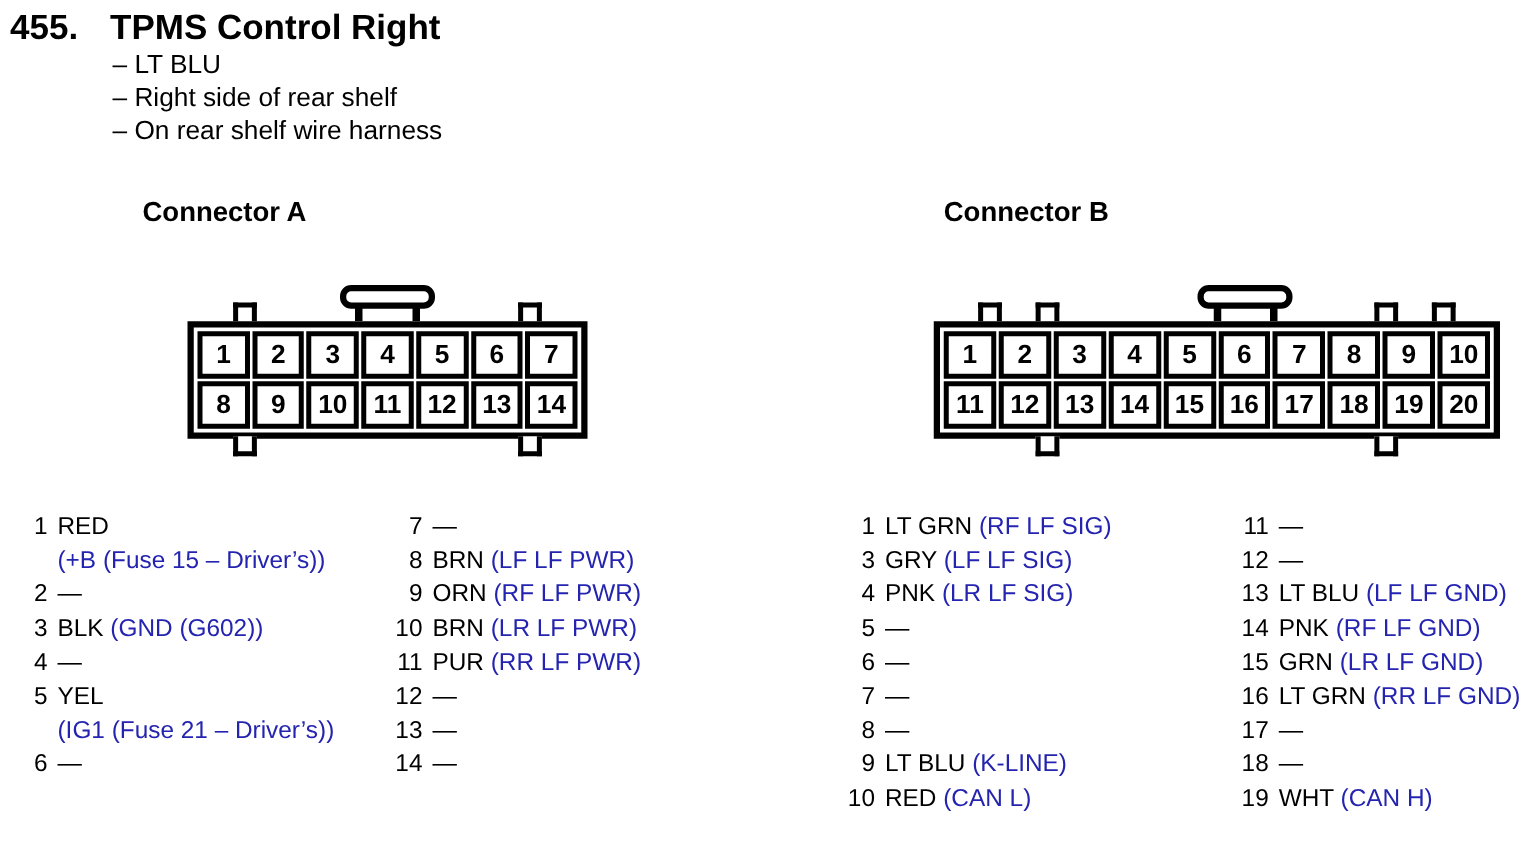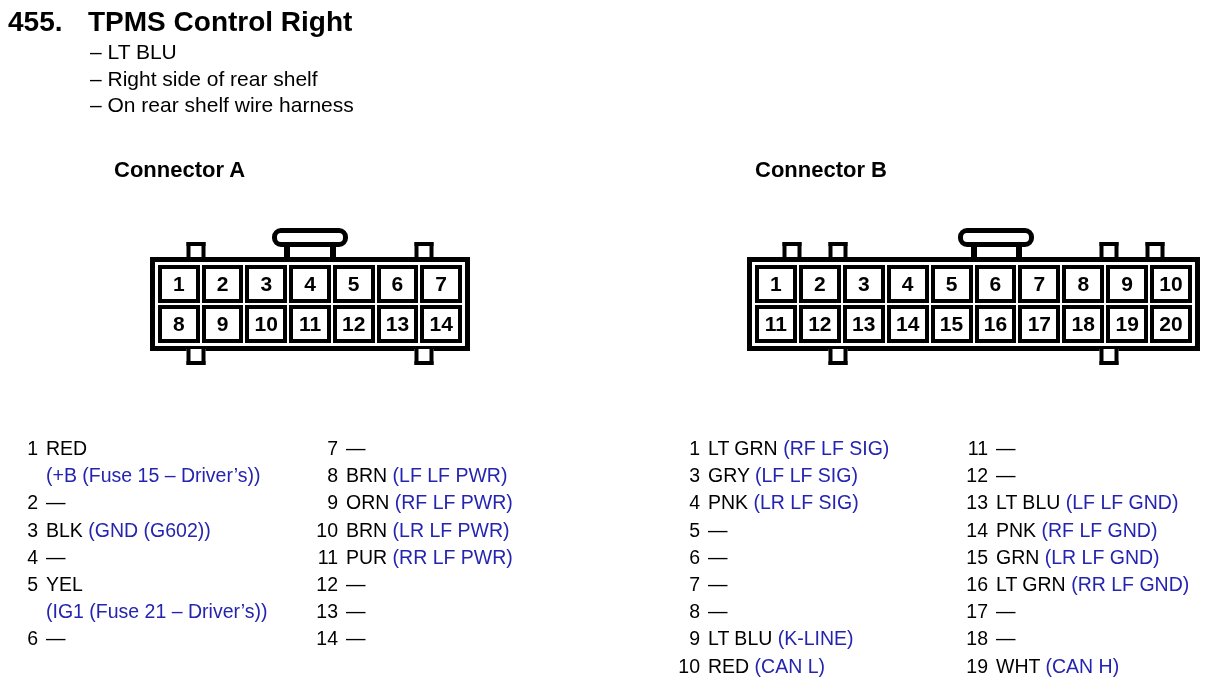--- a/index.html
+++ b/index.html
@@ -41,25 +41,25 @@
     display:flex; align-items:center; justify-content:center;
     font-weight:bold; font-size:21px;
   }
   .tab {
     position:absolute; width:19px; background:#fff;
     border:4px solid var(--ink); transform:translateX(-50%); z-index:0;
   }
   .tab.top { top:14px; height:17px; border-bottom:none; }
   .tab.bot { top:121px; height:16px; border-top:none; z-index:4; }
   
-  .plist { position:absolute; top:408px; font-size:19.5px; line-height:27.2px;margin-top:27px; }
+  .plist { position:absolute; top:408px; font-size:19.5px; line-height:27.2px; }
   #plistA1 { left:10px; }
   #plistA2 { left:310px; }
   #plistB1 { left:672px; }
-  #plistB2 { left:960px;text-decoration:underline; }
+  #plistB2 { left:987px;text-decoration:underline; }
   .pin-row { white-space:nowrap; }
   .pin-num { display:inline-block; width:28px; margin-right:8px; text-align:right; vertical-align:top; }
   .pin-body { display:inline-block; vertical-align:top; }
   .blue { color: var(--blue); }
 </style>
 </head>
 <body>
 
 <div class="title-row">
   <span class="title-num">455.</span>

